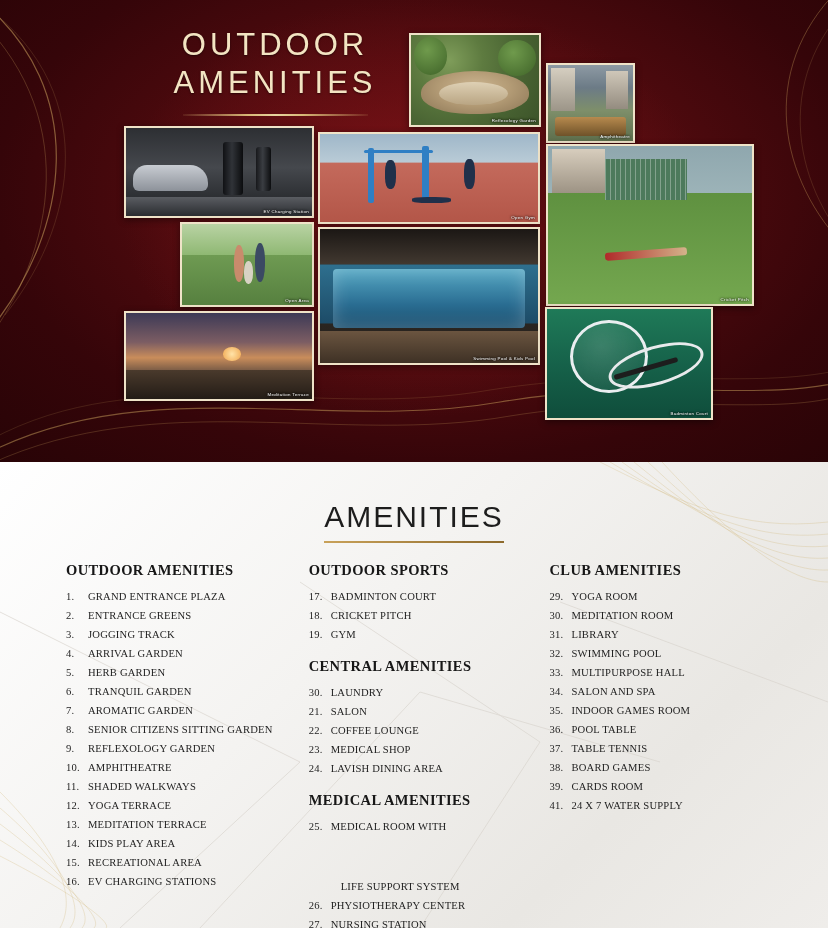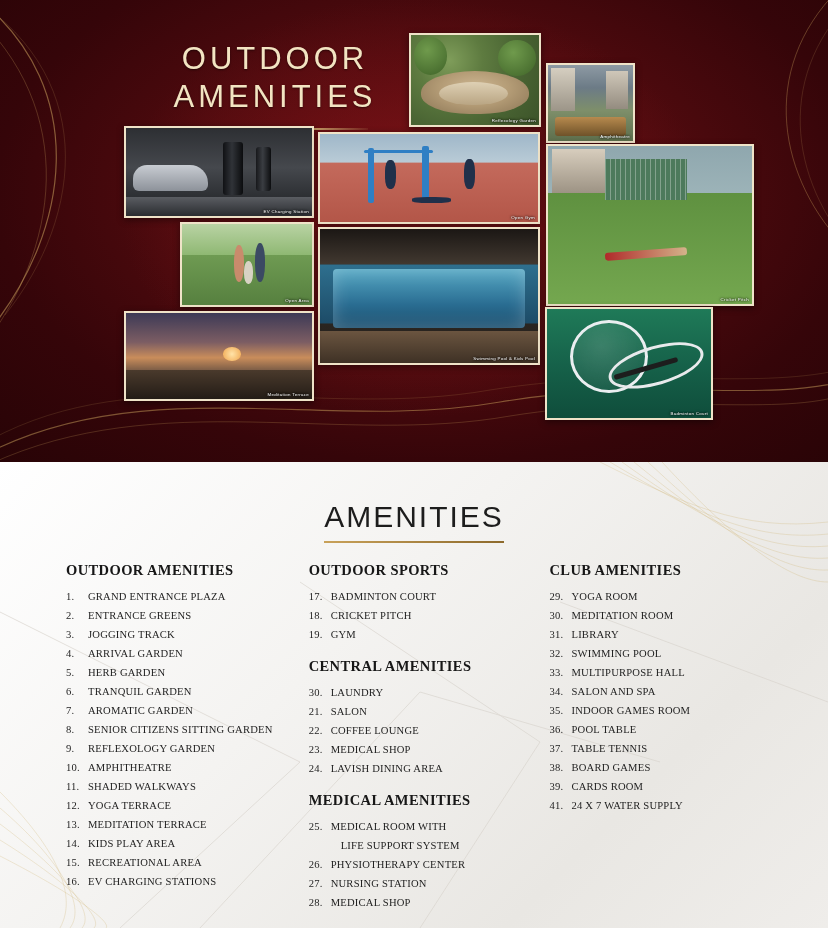--- a/index.html
+++ b/index.html
@@ -39,21 +39,21 @@
     pointer-events: none;
   }
   .swoosh {
     position: absolute;
     pointer-events: none;
   }
 
   .title-block {
     position: absolute;
     left: 150px;
-    top: 40px;
+    top: 26px;
     width: 250px;
     text-align: center;
   }
   .title-line {
     color: #f3e4c2;
     font-size: 31px;
     letter-spacing: 4px;
     font-weight: 400;
     line-height: 38px;
     text-shadow: 0 1px 2px rgba(0,0,0,0.5);
@@ -320,21 +320,21 @@
     color: #1e1e1e;
     line-height: 19px;
     letter-spacing: 0.2px;
   }
   ul.items li .num {
     width: 22px;
     flex: 0 0 22px;
     text-align: left;
   }
   ul.items li .lbl { flex: 1 1 auto; }
-  ul.items li .lbl .cont { display: block; padding-left: 10px; }
+  ul.items li .lbl .cont { display: block; padding-left: 10px; margin-top: 41px; }
 </style>
 </head>
 <body>
 
 <div class="page">
 
   <div class="top-panel">
     <div class="vign"></div>
 
     <svg class="swoosh" width="300" height="462" viewBox="0 0 300 462" style="left:0;top:0;">

